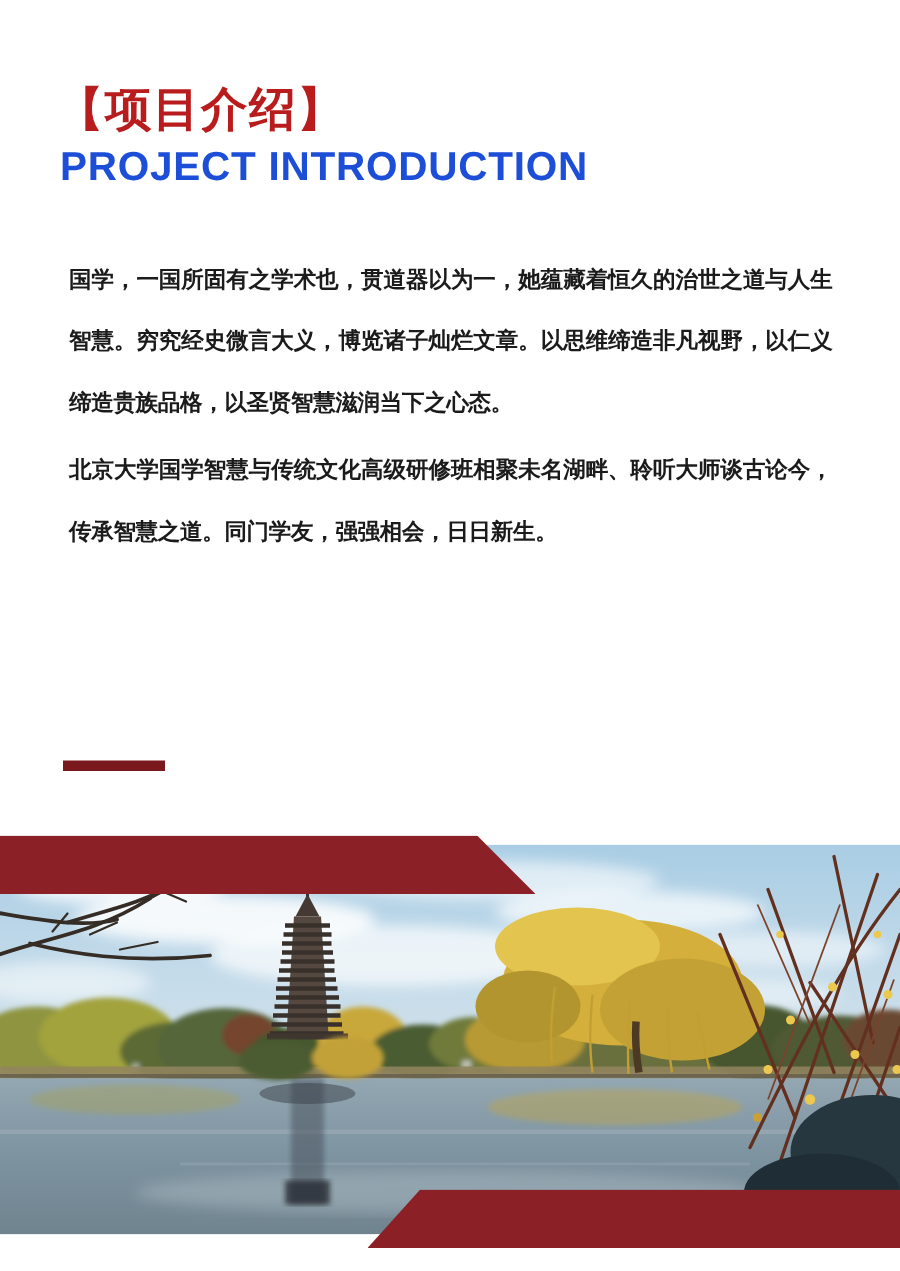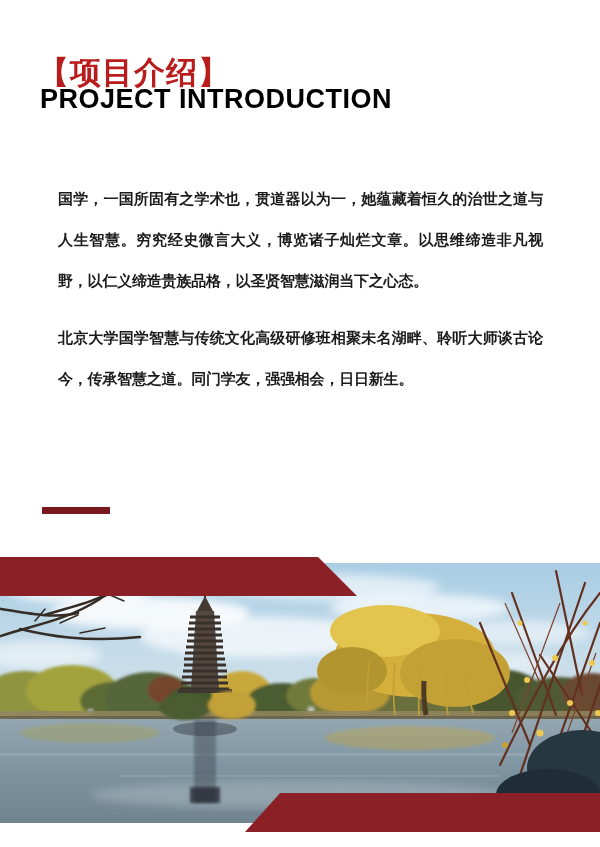--- a/index.html
+++ b/index.html
@@ -9,31 +9,31 @@
     background:#ffffff;
     overflow:hidden;
     font-family:"Liberation Sans", sans-serif;
   }
   .title-cn{
     position:absolute;left:38px;top:54px;
     font-size:31px;font-weight:700;letter-spacing:1px;
     color:#b91c1c;line-height:1.2;
   }
   .title-en{
-    position:absolute;left:40px;top:85px;
+    position:absolute;left:40px;top:97px;
     font-size:27px;font-weight:700;letter-spacing:0.5px;
-    color:#000000;line-height:1.1;
+    color:#1d4ed8;line-height:1.1;
   }
   .body-text{
     position:absolute;left:42px;top:162px;width:517px;
     font-size:15px;font-weight:600;color:#1b1b1b;
     line-height:41px;text-align:justify;
     letter-spacing:-0.2px;
   }
-  .body-text p{margin:16px;}
+  .body-text p{margin:4px;}
   .divider-bar{
     position:absolute;left:42px;top:507px;width:68px;height:7px;
     background:#7A191D;
   }
   .photo{
     position:absolute;left:0;top:563px;width:600px;height:260px;
     overflow:hidden;
   }
   .photo svg{display:block;width:600px;height:260px;}
   .ribbon-top{

